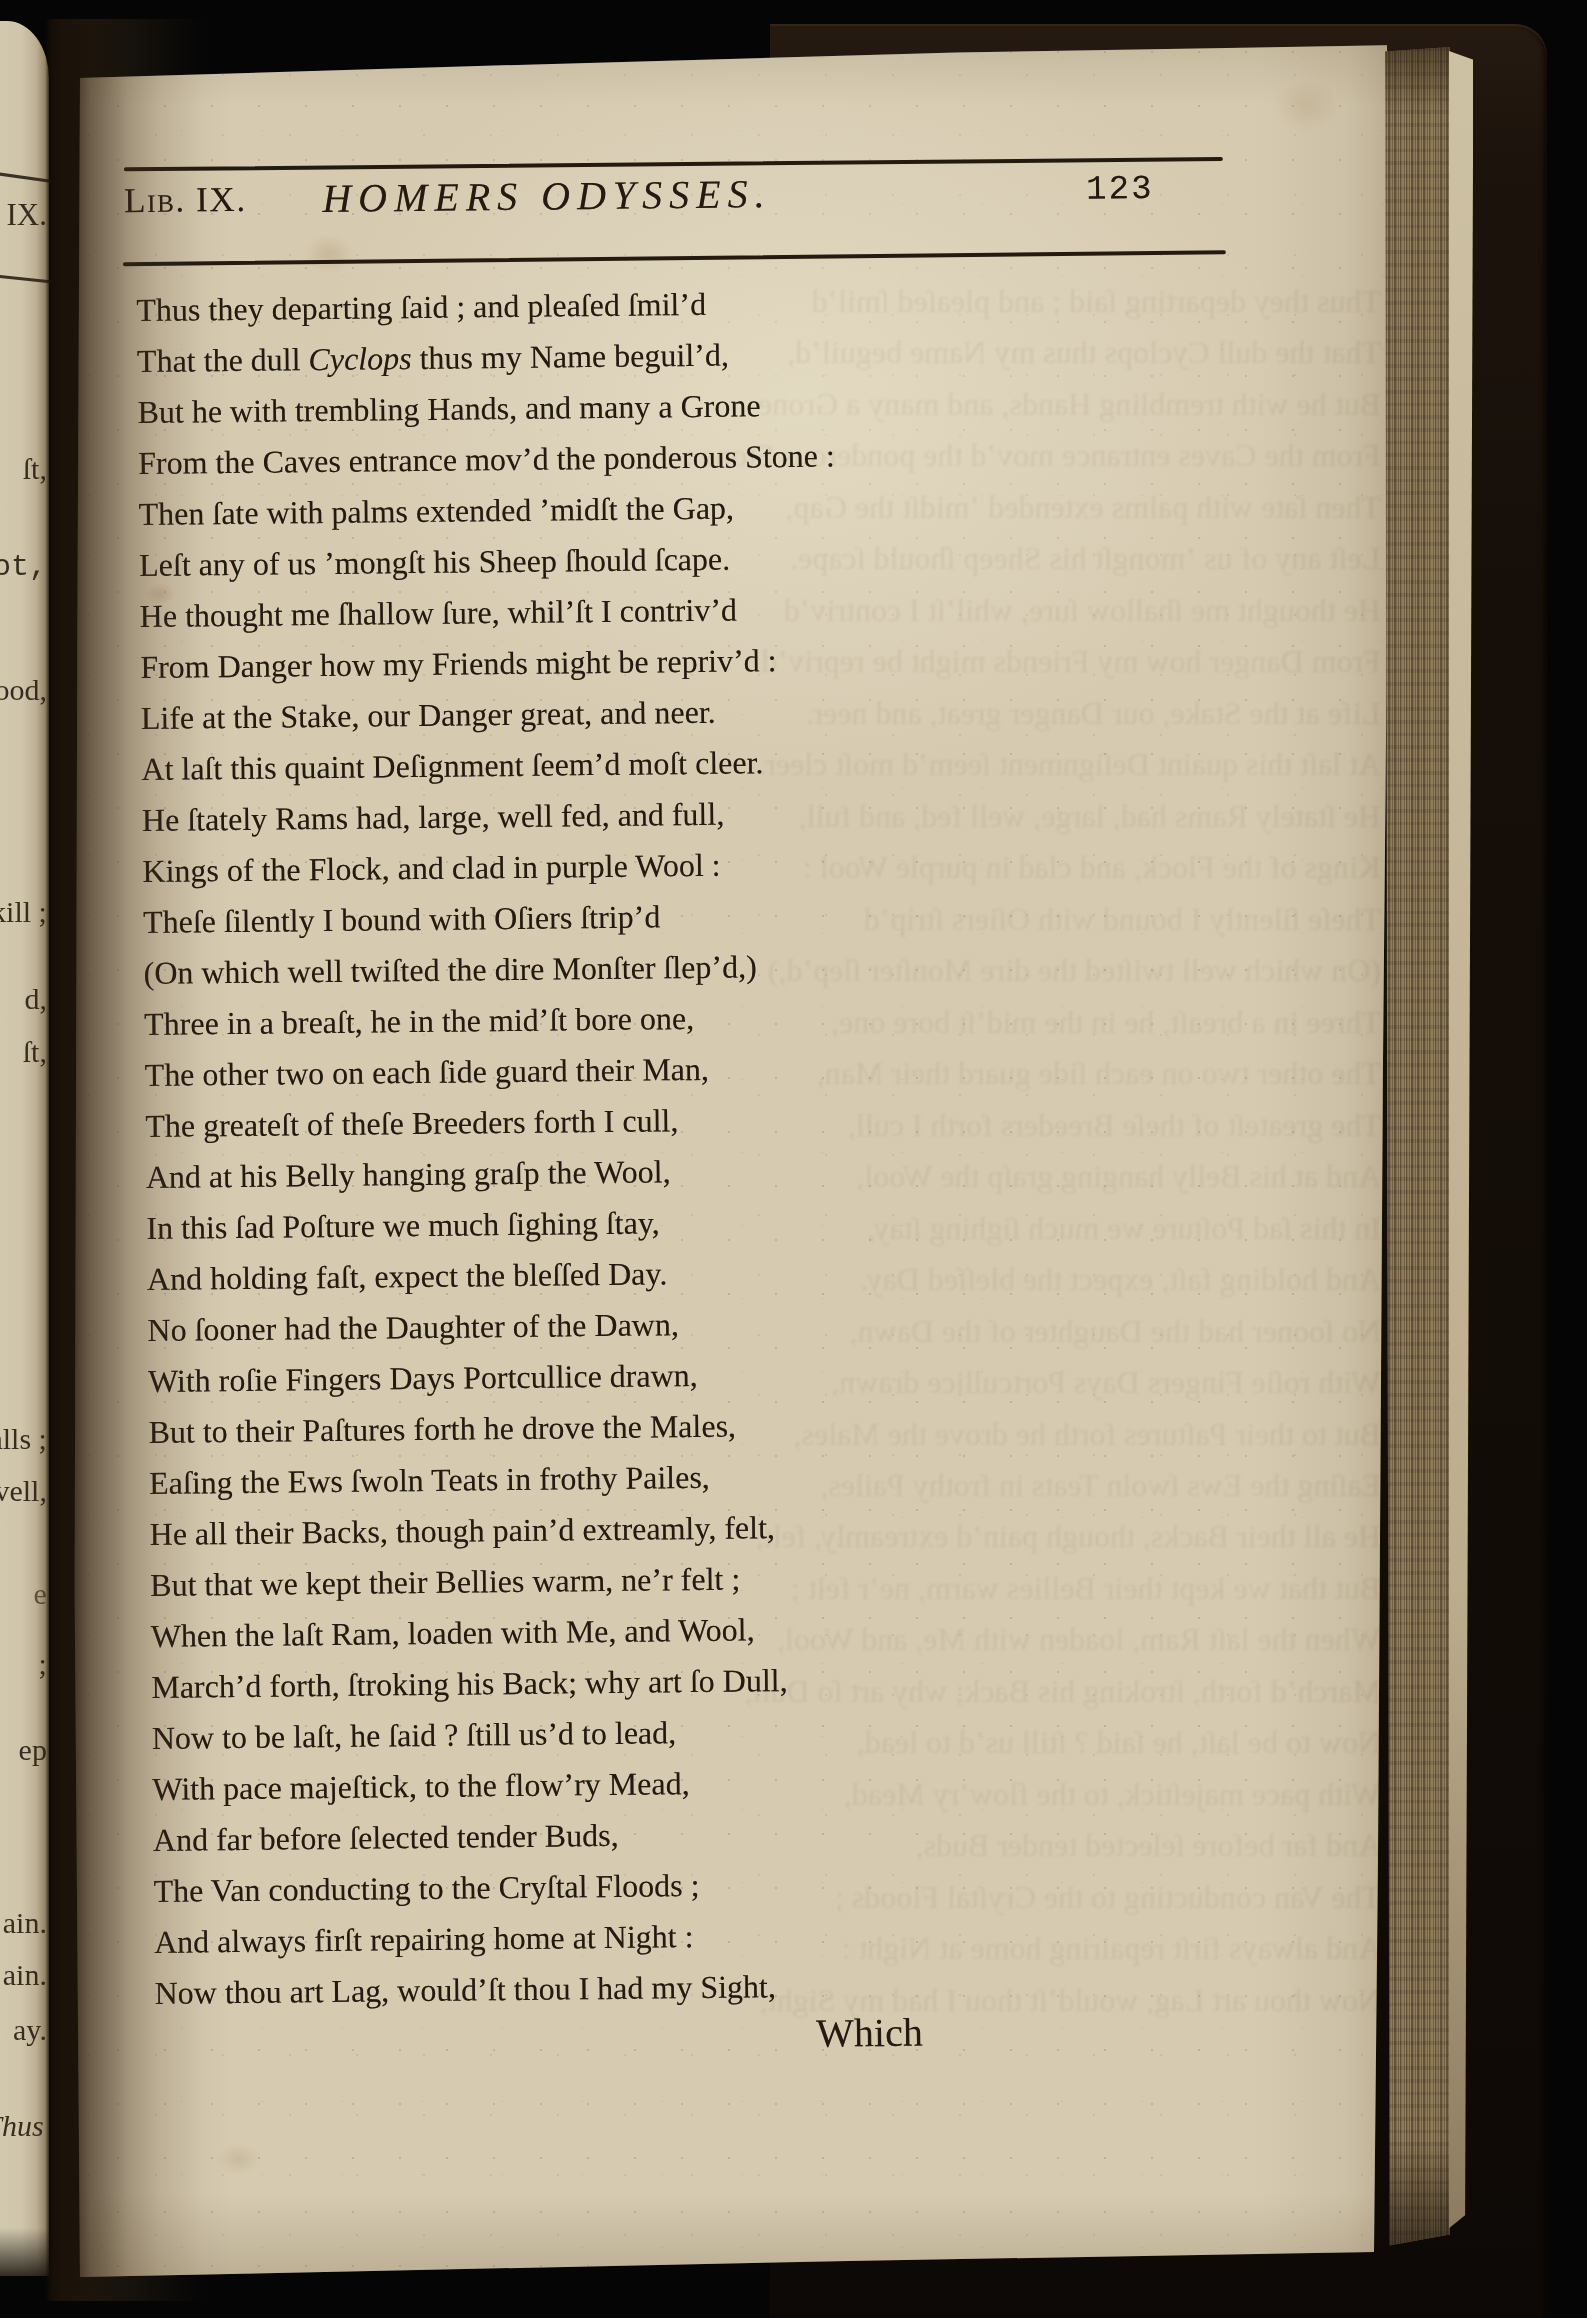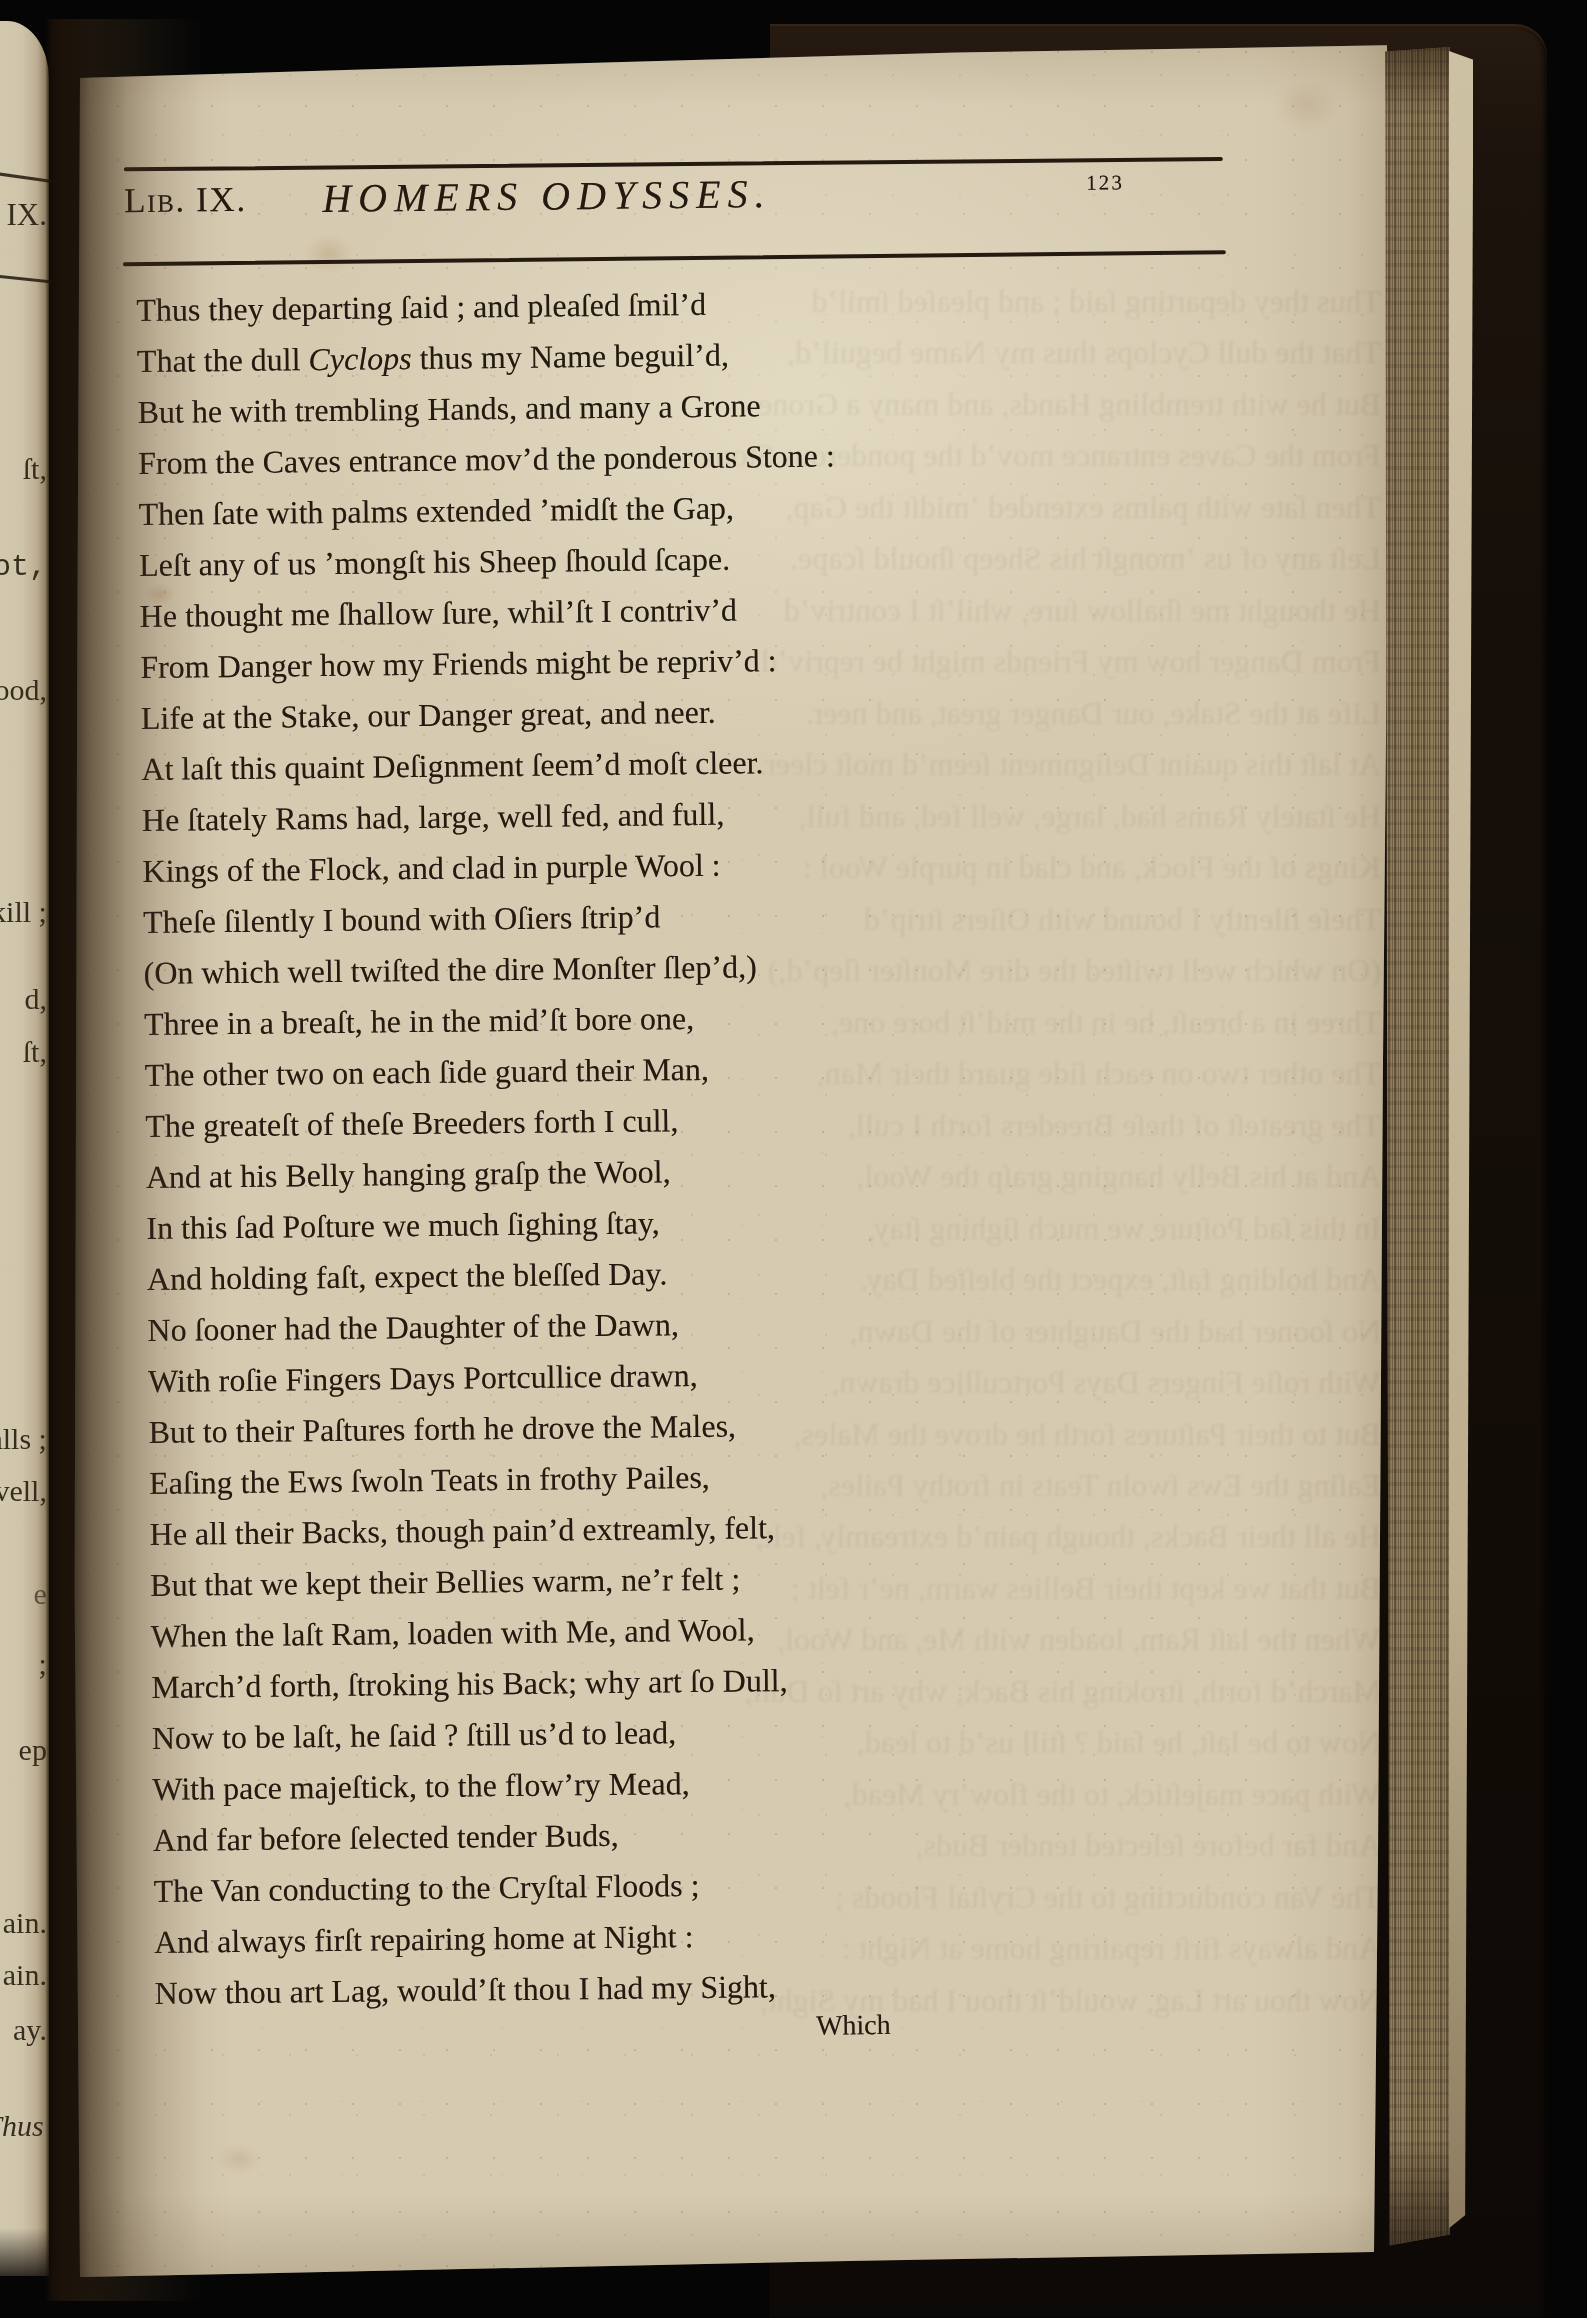--- a/index.html
+++ b/index.html
@@ -61,24 +61,24 @@
   .content{position:absolute;left:0;top:0;width:100%;height:100%;color:#241a10;
            transform:rotate(-0.62deg);transform-origin:74px 228px;
            text-shadow:0 0 0.5px rgba(36,26,16,.45);}
   .rule{position:absolute;background:#241a10;height:3.7px;border-radius:2.1px;}
   .rule1{left:61px;top:126px;width:1099px;transform:rotate(.08deg);}
   .rule2{left:59px;top:220px;width:1103px;}
   .lib{position:absolute;left:61px;top:139px;font-size:35px;font-variant:small-caps;
        letter-spacing:1.6px;white-space:nowrap;}
   .title{position:absolute;left:259px;top:135px;font-size:40px;font-style:italic;
          letter-spacing:7px;white-space:nowrap;}
-  .pageno{position:absolute;left:1023px;top:139px;font-size:21px;letter-spacing:2.1px;}
+  .pageno{position:absolute;left:1023px;top:139px;font-size:34px;letter-spacing:2.1px;font-family:Liberation Mono, monospace;}
   .poem{position:absolute;left:72px;top:243px;width:1168px;}
   .pline{font-size:32px;line-height:51px;white-space:nowrap;}
-  .catchword{position:absolute;left:733px;top:1975px;font-size:28px;}
+  .catchword{position:absolute;left:733px;top:1975px;font-size:40px;}
 
   
   .fore-edge{position:absolute;left:1385px;top:47px;width:65px;height:2203px;z-index:5;
     background:
       linear-gradient(180deg, rgba(40,28,16,.55) 0, rgba(0,0,0,0) 3%, rgba(0,0,0,0) 95%, rgba(25,17,9,.65) 100%),
       repeating-linear-gradient(180deg, rgba(0,0,0,.10) 0 3.7px, rgba(0,0,0,0) 3.7px 12.7px),
       repeating-linear-gradient(90deg, #8f7c5b 0 1.1px, #6f5d42 1.1px 2.1px, #978360 2.1px 3.2px, #63523a 3.2px 4.8px, #826f50 4.8px 5.8px);
     clip-path:polygon(0 0.2%,100% 0,100% 99.3%,7% 99.8%);}
   .edge-paper{position:absolute;left:1449px;top:51px;width:24.4px;height:2186px;z-index:5;
     background:linear-gradient(180deg,#cdc1a4 0%,#c6b89a 35%,#bcad8e 70%,#8c7b5e 100%);

